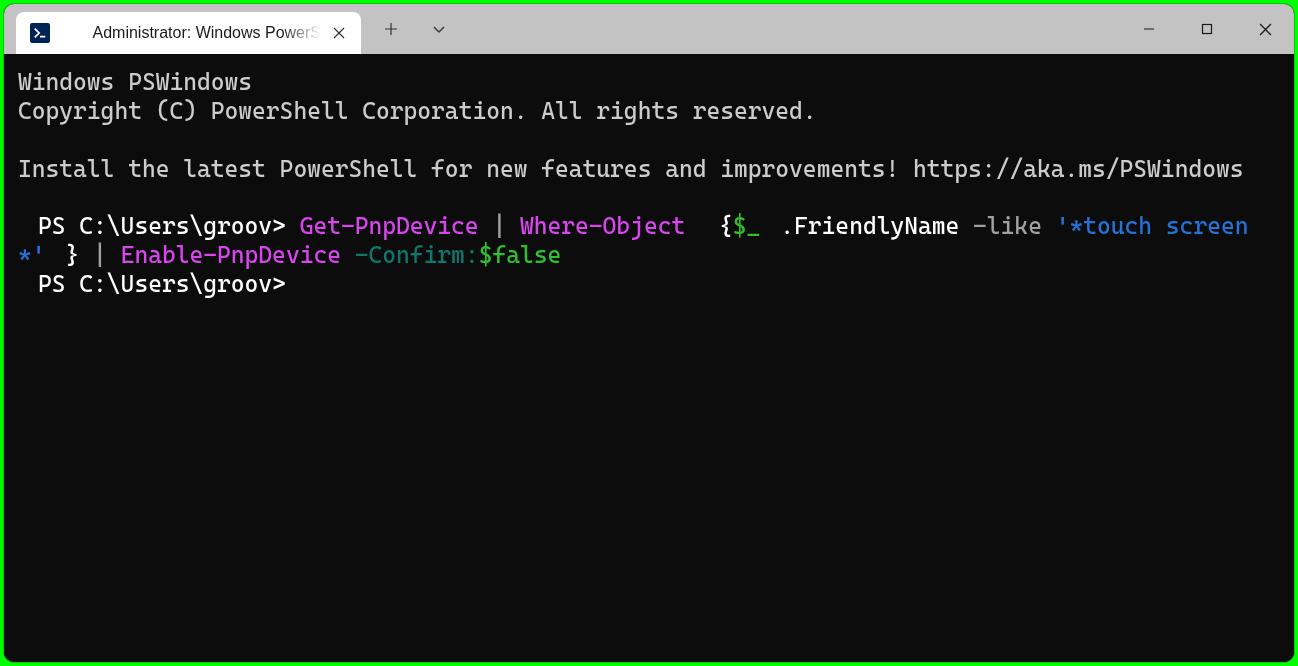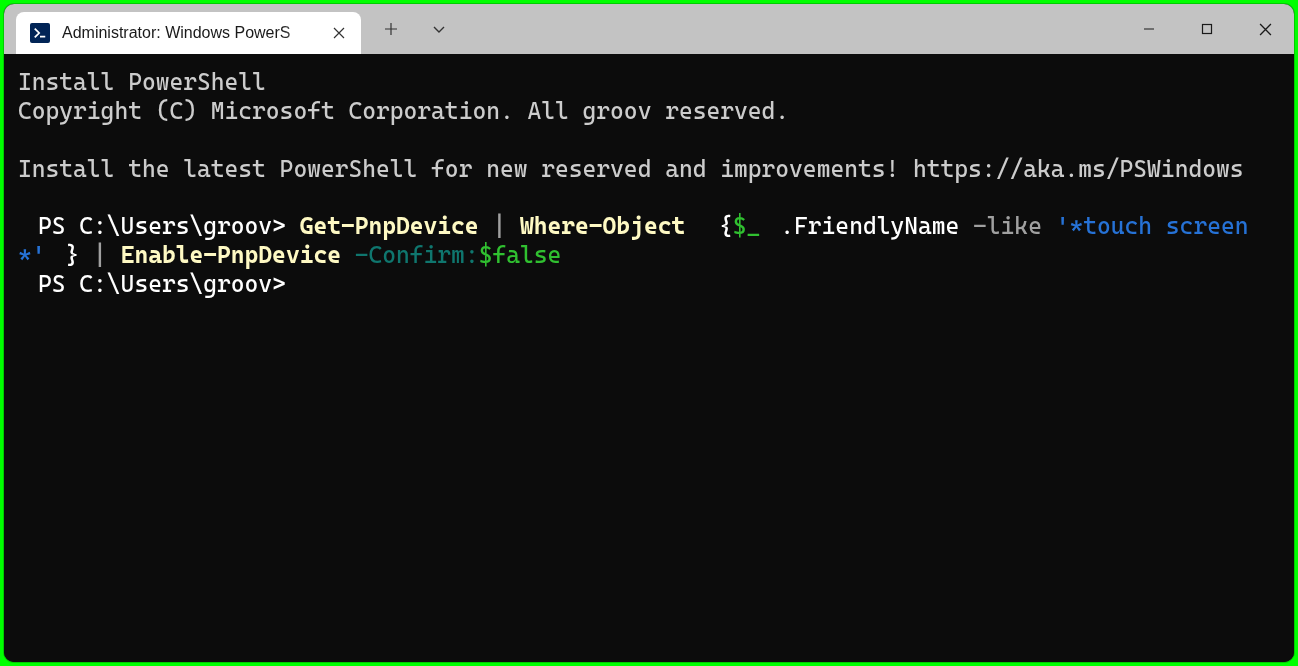--- a/index.html
+++ b/index.html
@@ -38,20 +38,21 @@
       background: #ffffff;
       height: 42px;
       margin-top: 25px;
       border-radius: 8px 8px 0 0;
       display: flex;
       align-items: center;
       padding: 0 10px 0 14px;
       min-width: 0;
       width: 345px;
       position: relative;
+      text-align: right;
     }
     .tab-icon {
       width: 20px;
       height: 20px;
       background: #012456;
       border-radius: 2px;
       flex-shrink: 0;
       display:flex;
       align-items:center;
       justify-content:center;
@@ -116,21 +117,21 @@
       font-family: 'Cascadia Mono', 'Consolas', monospace;
       font-size: 23.5px;
       line-height: 1.23;
       color: #cccccc;
       overflow: hidden;
       white-space: pre-wrap;
       word-break: break-all;
       font-weight: 500;
     }
     .tk-white  { color: #ffffff; margin-left: 20px; }
-    .tk-cmd    { color: #fef9c3; font-weight: bold; }
+    .tk-cmd    { color: #d946ef; }
     .tk-op     { color: #a0a0a0; }
     .tk-var    { color: #30c030; }
     .tk-str    { color: #2672d6; margin-top: 32px; }
     .tk-param  { color: #0f766e; }
     .tk-false  { color: #30c030; margin-top: 45px; }
   </style>
 </head>
 <body>
 
 <div class="window">
@@ -175,20 +176,20 @@
         </svg>
       </div>
       <div class="win-btn close">
         <svg width="13" height="13" viewBox="0 0 12 12" stroke="#1a1a1a" stroke-width="1.2">
           <path d="M1 1 L11 11 M11 1 L1 11"></path>
         </svg>
       </div>
     </div>
   </div>
 
-  <div class="terminal"><span>Install PowerShell</span>
-<span>Copyright (C) Microsoft Corporation. All groov reserved.</span>
+  <div class="terminal"><span>Windows PSWindows</span>
+<span>Copyright (C) PowerShell Corporation. All rights reserved.</span>
 
-<span>Install the latest PowerShell for new reserved and improvements! https://aka.ms/PSWindows</span>
+<span>Install the latest PowerShell for new features and improvements! https://aka.ms/PSWindows</span>
 
 <span class="tk-white">PS C:\Users\groov&gt; </span><span class="tk-cmd">Get-PnpDevice</span><span class="tk-op"> | </span><span class="tk-cmd">Where-Object</span><span class="tk-white"> {</span><span class="tk-var">$_</span><span class="tk-white">.FriendlyName </span><span class="tk-op">-like </span><span class="tk-str">'*touch screen*'</span><span class="tk-white">}</span><span class="tk-op"> | </span><span class="tk-cmd">Enable-PnpDevice</span><span> </span><span class="tk-param">-Confirm:</span><span class="tk-false">$false</span>
 <span class="tk-white">PS C:\Users\groov&gt;</span></div>
 </div>
 
 </body></html>

